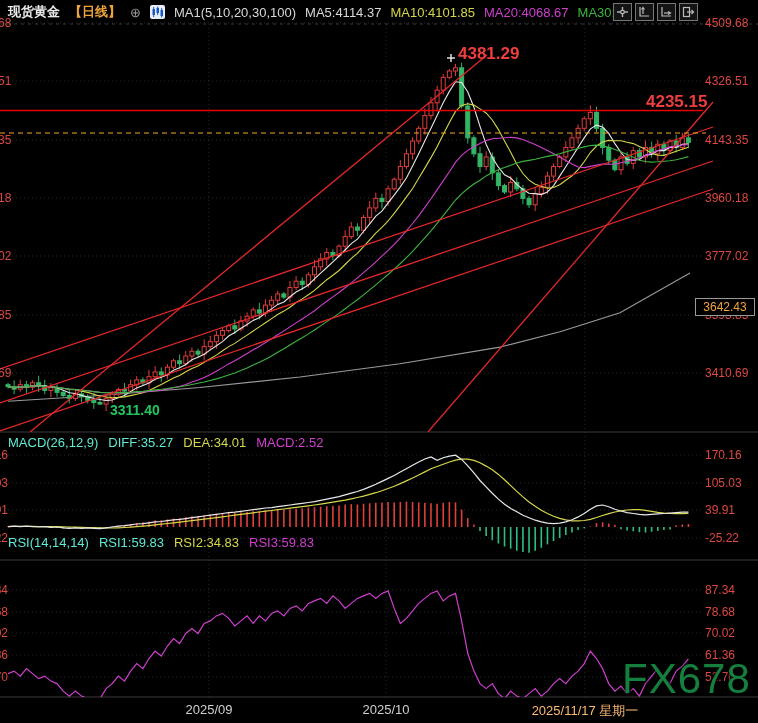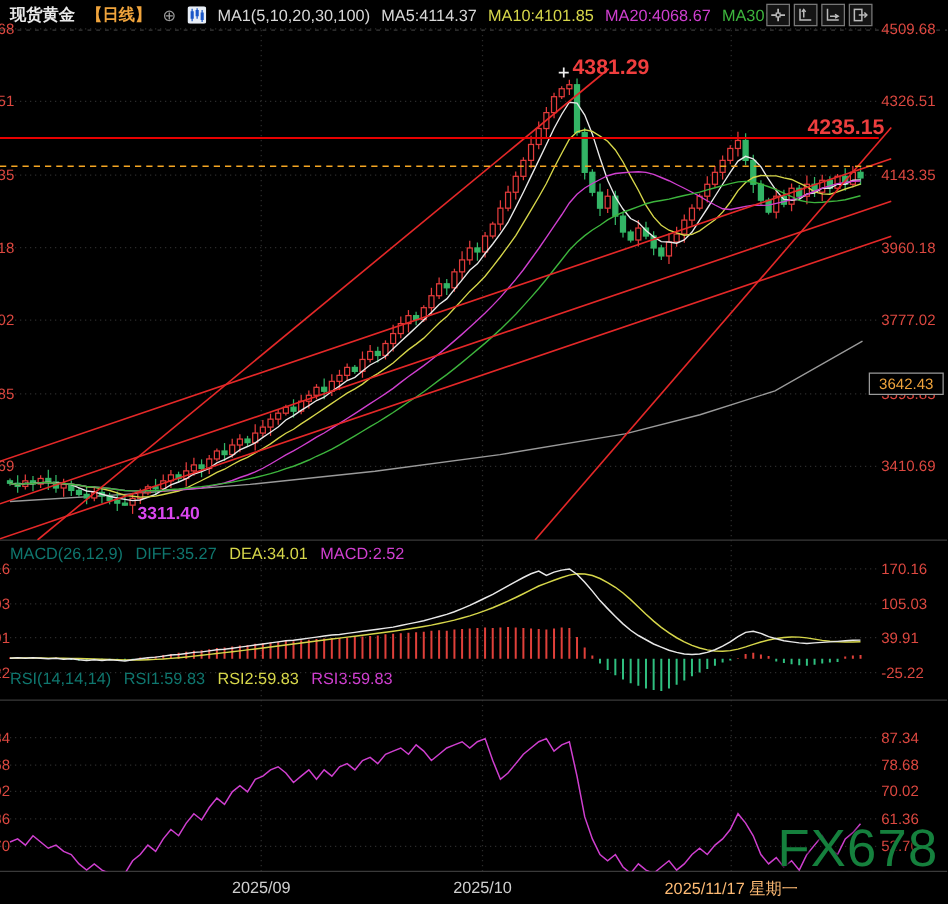--- a/index.html
+++ b/index.html
@@ -17,26 +17,26 @@
   .mini-icon{width:15px;height:14px;display:inline-block;}
   .tools{position:absolute;top:3px;right:60px;display:flex;gap:3px;z-index:31;}
   .tool{width:17px;height:16px;border:1px solid #777;background:#141414;display:flex;
         align-items:center;justify-content:center;cursor:pointer;}
   svg.canvas{position:absolute;top:0;left:0;z-index:5;}
   .axis-label{position:absolute;color:#dd4840;font-size:12px;z-index:20;line-height:14px;}
   .axis-label.right{left:705px;width:52px;text-align:left;}
   .axis-label.clip{left:-32px;width:40px;text-align:right;}
   .panel-hdr{position:absolute;left:8px;display:flex;gap:10px;font-size:13px;
              white-space:nowrap;z-index:25;}
-  .panel-hdr .wh{color:#0f766e;}
+  .panel-hdr .wh{color:#5eead4;}
   .panel-hdr .yl{color:#d6d64a;}
   .panel-hdr .mg{color:#cf3fcf;}
   .anno{position:absolute;z-index:26;font-size:17px;font-weight:bold;}
   .anno.red{color:#ef3e3e;}
-  .anno.green{color:#d946ef;font-size:14px;}
+  .anno.green{color:#22c55e;font-size:14px;}
   .price-box{position:absolute;left:695px;top:298px;width:58px;height:16px;z-index:27;
              background:#000;border:1px solid #9a9a9a;color:#f0a43c;font-size:12px;
              text-align:center;line-height:16px;}
   .xaxis{position:absolute;left:0;right:0;top:697px;height:42px;z-index:20;}
   .xlabel{position:absolute;top:5px;transform:translateX(-50%);font-size:13px;color:#cfcfcf;}
   .xlabel.hl{color:#fdba74;}
   .watermark{position:absolute;left:622px;top:655px;z-index:40;font-size:42px;
              letter-spacing:1px;color:#15803d;
              text-shadow:0 0 4px #000,1px 1px 2px #000;}
 </style>
@@ -537,21 +537,21 @@
   <div class="panel-hdr" style="top:435px;">
     <span class="wh">MACD(26,12,9)</span>
     <span class="wh">DIFF:35.27</span>
     <span class="yl">DEA:34.01</span>
     <span class="mg">MACD:2.52</span>
   </div>
 
   <div class="panel-hdr" style="top:535px;">
     <span class="wh">RSI(14,14,14)</span>
     <span class="wh">RSI1:59.83</span>
-    <span class="yl">RSI2:59.83</span>
+    <span class="yl">RSI2:34.83</span>
     <span class="mg">RSI3:59.83</span>
   </div>
 
   <div class="xaxis" id="xaxis">
       <div class="xlabel" style="left: 209px;">2025/09</div>
       <div class="xlabel" style="left: 386px;">2025/10</div>
       <div class="xlabel hl" style="left: 585px;">2025/11/17 星期一</div>
     </div>
 
   <div class="watermark">FX678</div>

